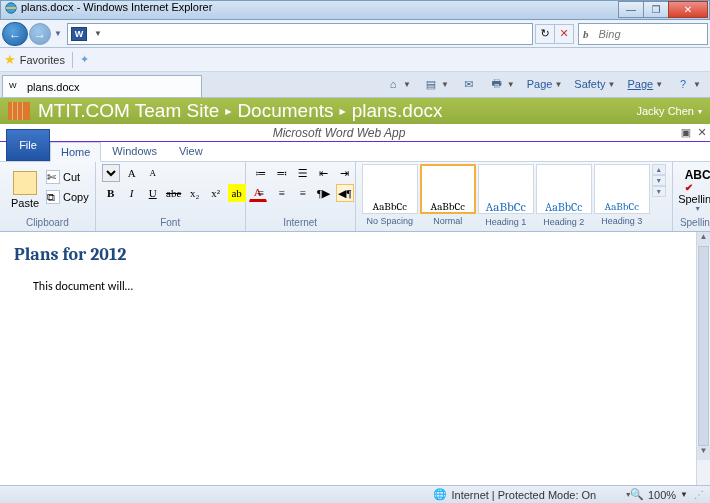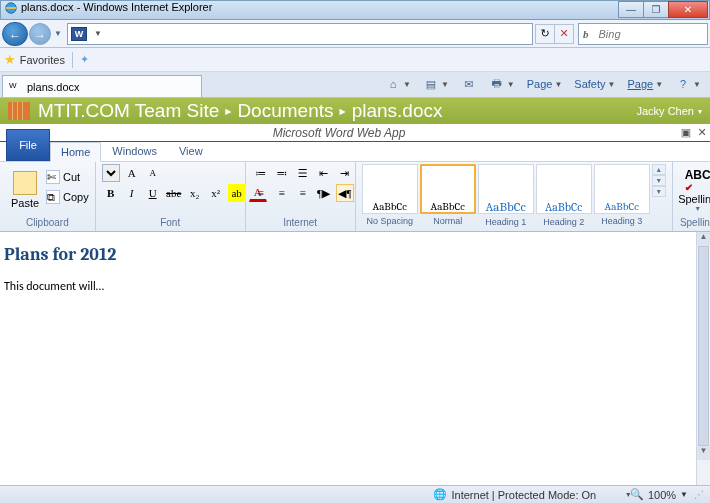--- a/index.html
+++ b/index.html
@@ -73,23 +73,23 @@
 .ffbtn { width:18px; height:18px; border:1px solid transparent; display:flex; align-items:center; justify-content:center; font-size:11px; font-family:"Times New Roman",serif; }
 .stylecard { width:56px; height:50px; border:1px solid #cfd9e6; background:#fff; display:flex; flex-direction:column; align-items:center; justify-content:center; margin-right:2px;}
 .stylecard.sel { border:2px solid #f3b13b; }
 .stylecard .prev { font-family:Cambria,serif;margin-top:48px; }
 .stylecard .nm { font-size:9px; color:#4a648b; margin-top:3px;}
 .style-scroll { width:14px; display:flex; flex-direction:column;}
 .style-scroll div{ flex:1; border:1px solid #cfd9e6; background:#eaf0f8; display:flex; align-items:center; justify-content:center; font-size:8px; color:#5b7397;}
 
 
 .canvas { position:absolute; top:232px; left:0; right:14px; bottom:18px; background:#fff; overflow:auto;}
-.doc { padding:12px 4px; }
+.doc { padding:12px 14px; }
 .doc h1 { font-family:Cambria,serif; color:#1f497d; font-size:18px; font-weight:bold; margin-bottom:14px;}
-.doc p { font-family:Calibri,sans-serif; font-size:12px; color:#000;}
+.doc p { font-family:Calibri,sans-serif; font-size:12px; color:#000;margin-left:19px;}
 .vscroll { position:absolute; top:232px; right:0; bottom:18px; width:14px; background:#eef1f6; border-left:1px solid #cdd6e2;}
 .vscroll .btn { height:14px; background:#dde4ee; text-align:center; font-size:8px; color:#667;}
 .vscroll .thumb { height:200px; margin:0 1px; background:#cfd9e7; border:1px solid #b7c6da;}
 
 
 .status { position:absolute; bottom:0; left:0; right:0; height:18px; background:linear-gradient(#e9eef7,#d9e2ef); border-top:1px solid #b2c3d8; display:flex; align-items:center; padding:0 6px; font-size:10px; color:#333;}
 .status .globe { color:#2c8fce; margin-right:4px;}
 .status .spacer{flex:1;}
 .zoom { display:flex; align-items:center; gap:4px;}
 .grip { margin-left:6px; font-size:10px; color:#8aa;}

